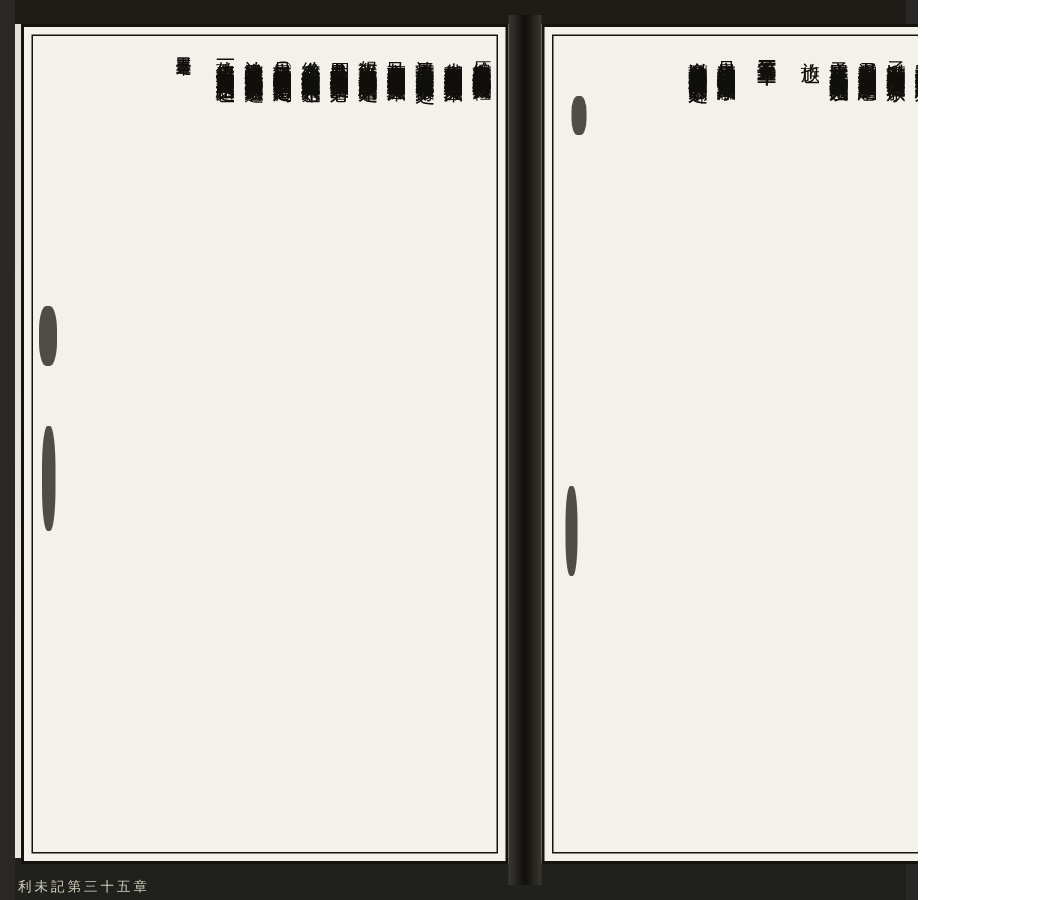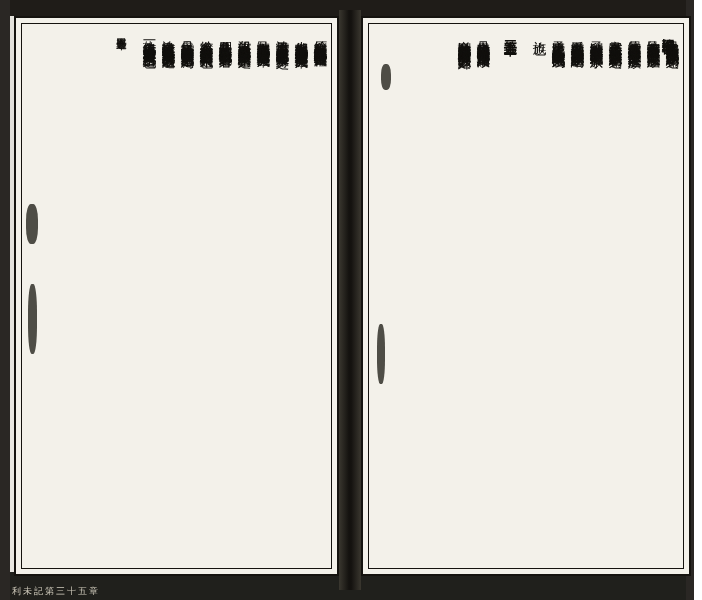--- a/index.html
+++ b/index.html
@@ -10,21 +10,21 @@
   body {
     width: 702px;
     height: 600px;
     overflow: hidden;
     font-family: "DejaVu Sans", sans-serif;
   }
 
   
   #scan {
     position: relative;
-    width: 694px;
+    width: 612px;
     height: 600px;
     background: #e9e7e1;
     
     background-image:
       radial-gradient(circle at 18% 22%, rgba(0,0,0,0.05) 0%, rgba(0,0,0,0) 45%),
       radial-gradient(circle at 72% 78%, rgba(0,0,0,0.05) 0%, rgba(0,0,0,0) 50%),
       radial-gradient(circle at 50% 50%, rgba(255,255,255,0.35) 0%, rgba(255,255,255,0) 70%);
     overflow: hidden;
   }
 

